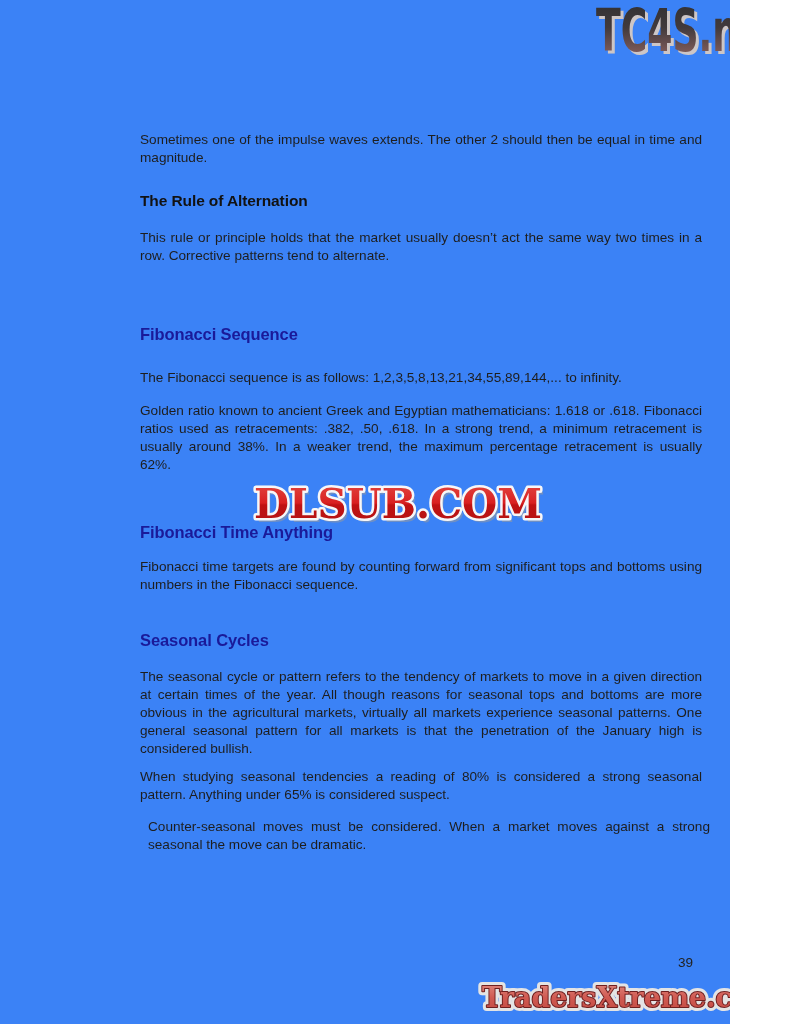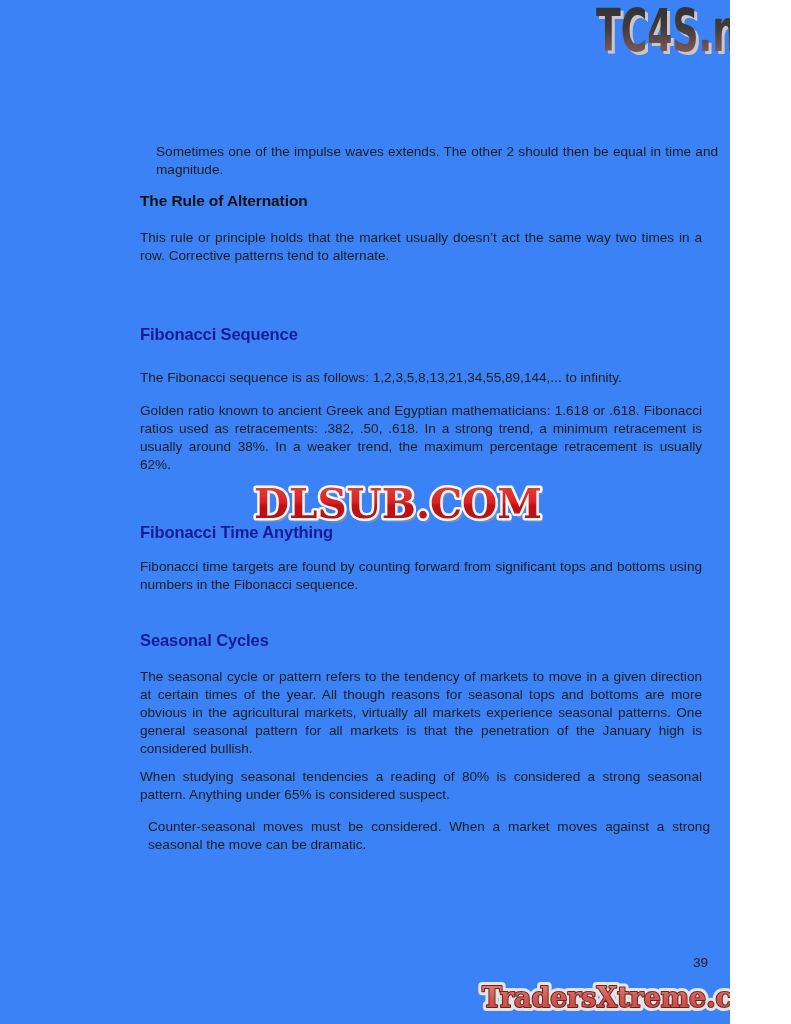--- a/index.html
+++ b/index.html
@@ -34,21 +34,21 @@
     color:#1e1e1e;
     text-align:justify;
   }
   .pagenum{
     position:absolute;
     left:678px;
     top:955px;
     width:30px;
     font-size:13.5px;
     color:#222222;
-    text-align:right;
+    text-align:left;
   }
   svg{position:absolute;}
   svg text{font-family:"DejaVu Sans",sans-serif;}
   svg text.serif{font-family:"DejaVu Serif",serif;}
 </style>
 </head>
 <body>
 
 <div class="page">
 
@@ -57,21 +57,21 @@
       <linearGradient id="gLogo" x1="0" y1="0" x2="0" y2="1">
         <stop offset="0" stop-color="#2f2f31"></stop>
         <stop offset="0.45" stop-color="#413a3c"></stop>
         <stop offset="1" stop-color="#9b6a67"></stop>
       </linearGradient>
     </defs>
     <text x="13" y="52" font-size="58" font-weight="bold" fill="#cdc6c6" textLength="184" lengthAdjust="spacingAndGlyphs">TC4S.net</text>
     <text x="10" y="49" font-size="58" font-weight="bold" fill="url(#gLogo)" textLength="184" lengthAdjust="spacingAndGlyphs">TC4S.net</text>
   </svg>
 
-  <div class="p" style="top:143px;margin-left:16px;">Sometimes one of the impulse waves extends.  The other 2 should then be equal in time and magnitude.</div>
+  <div class="p" style="top:131px;">Sometimes one of the impulse waves extends.  The other 2 should then be equal in time and magnitude.</div>
   <div class="h black" style="top:191px;">The Rule of Alternation</div>
   <div class="p" style="top:229px;">This rule or principle holds that the market usually doesn’t act the same way two times in a row.  Corrective patterns tend to alternate.</div>
   <div class="h" style="top:324px;">Fibonacci Sequence</div>
   <div class="p" style="top:369px;">The Fibonacci sequence is as follows: 1,2,3,5,8,13,21,34,55,89,144,... to infinity.</div>
   <div class="p" style="top:402px;">Golden ratio known to ancient Greek and Egyptian mathematicians: 1.618 or .618. Fibonacci ratios used as retracements: .382, .50, .618.  In a strong trend, a minimum retracement is usually around 38%. In a weaker trend, the maximum percentage retracement is usually 62%.</div>
   <div class="h" style="top:522px;">Fibonacci Time Anything</div>
   <div class="p" style="top:558px;">Fibonacci time targets are found by counting forward from significant tops and bottoms using numbers in the Fibonacci sequence.</div>
   <div class="h" style="top:630px;">Seasonal Cycles</div>
   <div class="p" style="top:668px;">The seasonal cycle or pattern refers to the tendency of markets to move in a given direction at certain times of the year.  All though reasons for seasonal tops and bottoms are more obvious in the agricultural markets, virtually all markets experience seasonal patterns.  One general seasonal pattern for all markets is that the penetration of the January high is considered bullish.</div>
   <div class="p" style="top:768px;">When studying seasonal tendencies a reading of 80% is considered a strong seasonal pattern.  Anything under 65% is considered suspect.</div>

